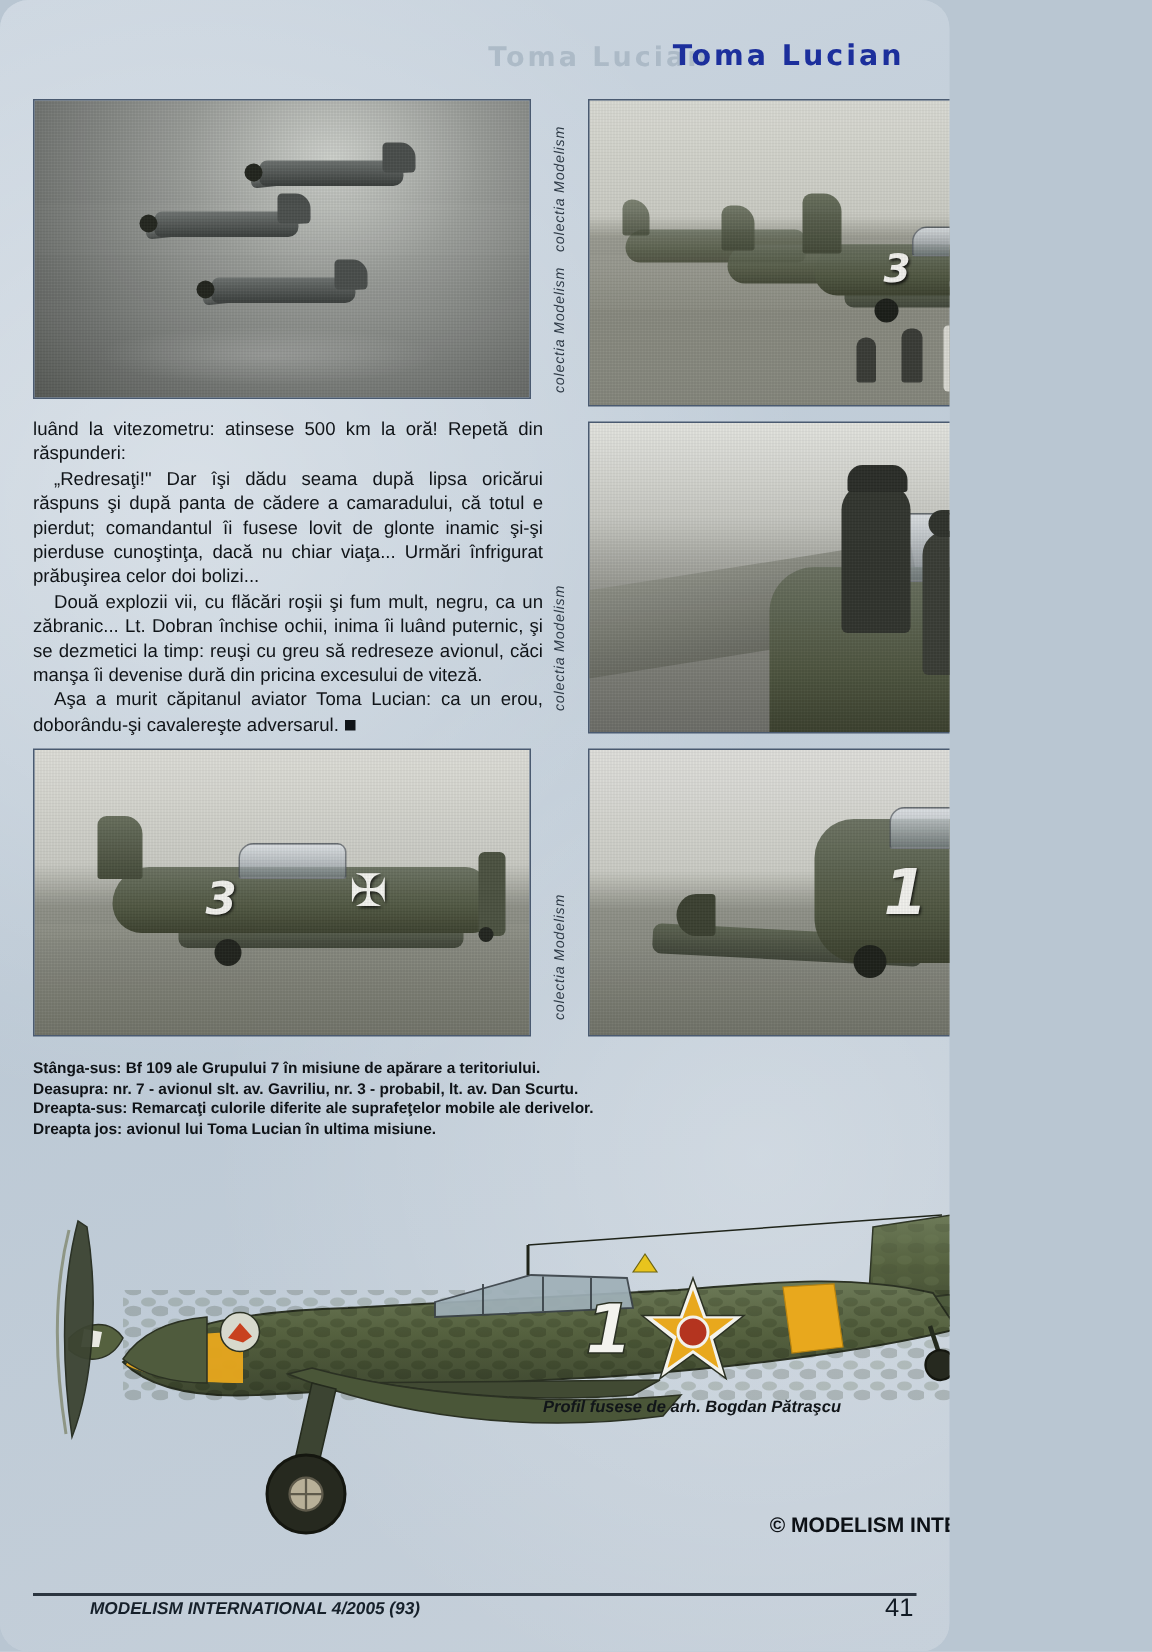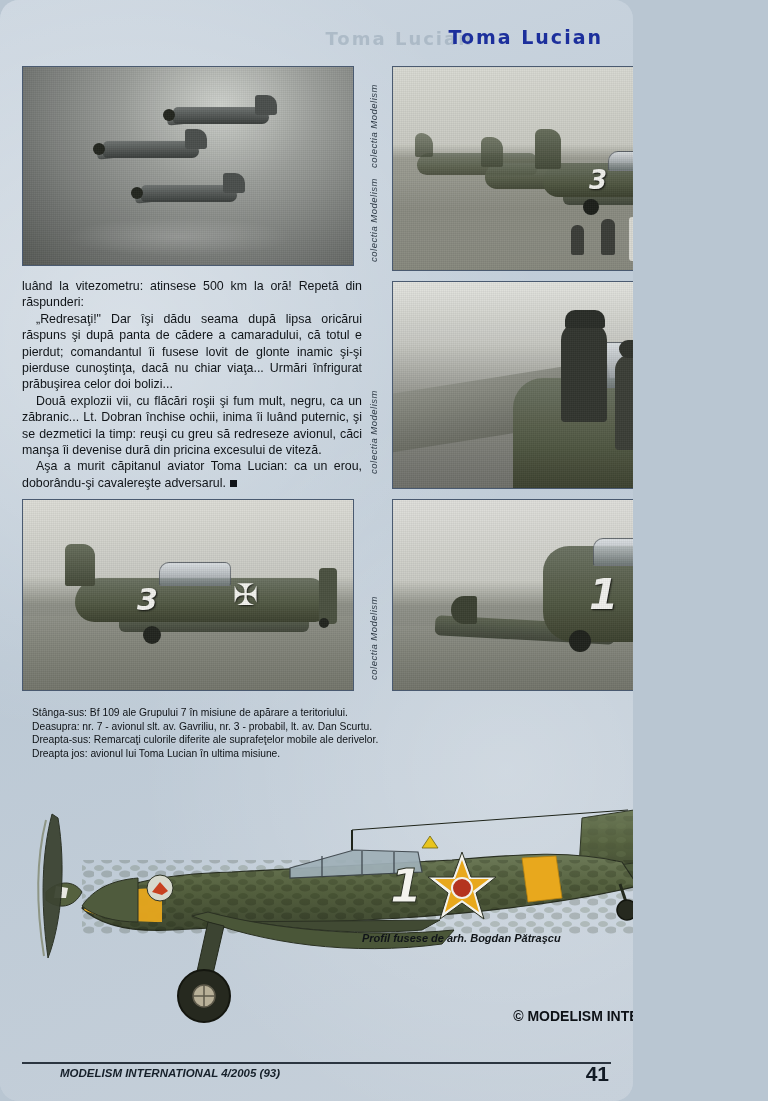--- a/index.html
+++ b/index.html
@@ -189,27 +189,27 @@
   .endmark {
     display: inline-block;
     width: 7px; height: 7px;
     background: #101418;
     margin-left: 4px;
     vertical-align: middle;
   }
   
   .captions {
     position: absolute;
-    left: 32px;
+    left: 22px;
     top: 706px;
     width: 470px;
     font-size: 10.3px;
     line-height: 13.6px;
     color: #0f1317;
-    font-weight: normal;
+    font-weight: bold;
   }
   .captions div { white-space: nowrap; }
   
   #profile-frame {
     position: absolute;
     left: 22px; top: 780px; width: 706px; height: 268px;
     background: transparent;
   }
   .prof-credit {
     position: absolute;
@@ -238,22 +238,22 @@
     left: 22px; top: 1067px;
     font-size: 11.5px;
     font-weight: bold;
     font-style: italic;
     color: #16202a;
     margin-left: 38px;
   }
   .footer-page {
     position: absolute;
     right: 24px; top: 1062px;
-    font-size: 21px;
-    font-weight: bold;
+    font-size: 17px;
+    font-weight: normal;
     color: #111a24;
   }
   
   svg.profile-svg { display:block; }
 </style>
 </head>
 <body>
 
 <div id="page">
   <div class="inner">

